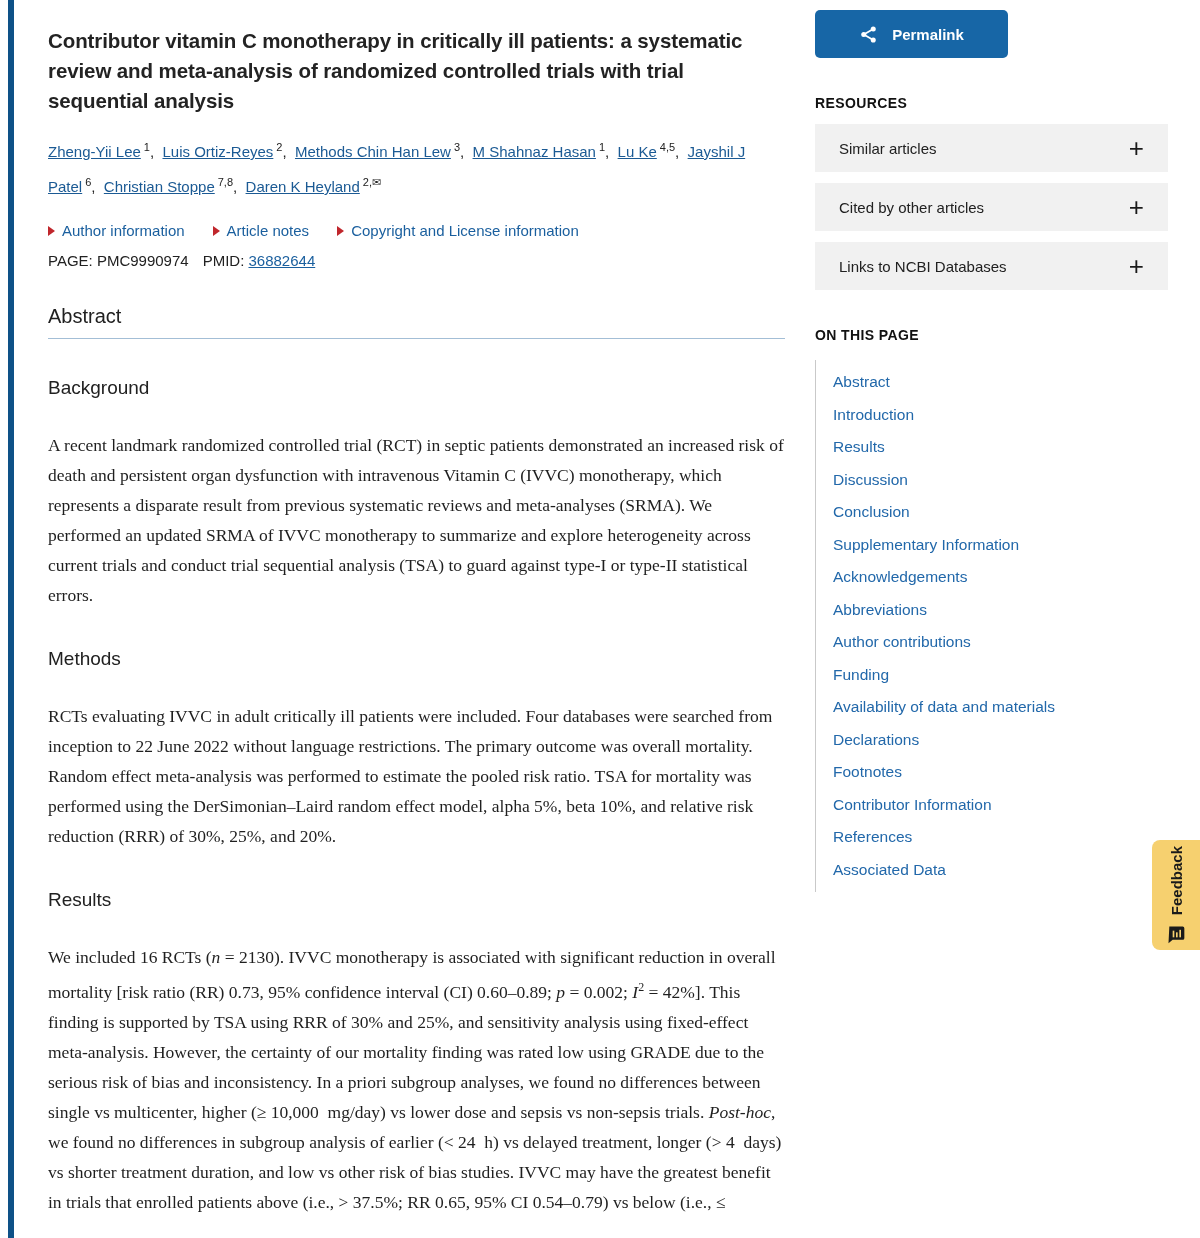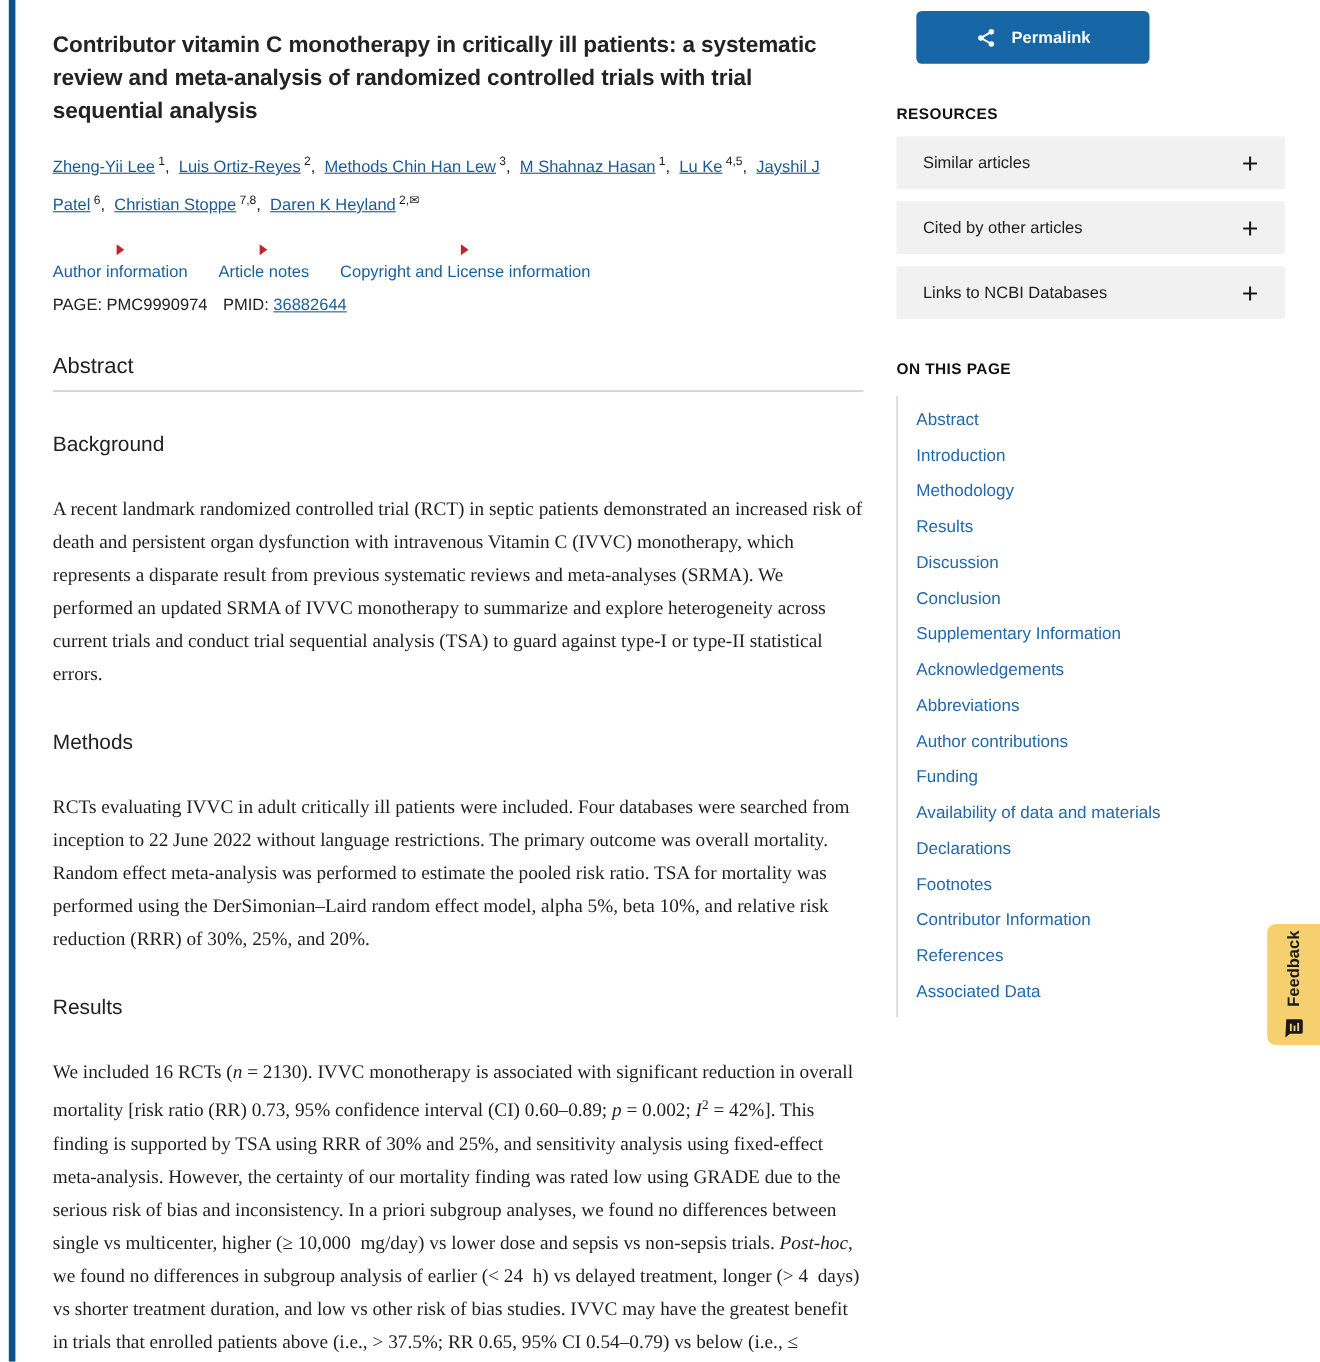--- a/index.html
+++ b/index.html
@@ -15,21 +15,21 @@
   .title {
     margin-top:26px; font-size:20.5px; line-height:30px; font-weight:700;
     color:#232323; letter-spacing:-0.1px;
   }
   .authors { margin-top:16px; font-size:15px; line-height:31px; color:#212121; }
   .authors a { color:#1b5a94; text-decoration:underline; }
   .authors sup { font-size:11px; color:#212121; margin-left:3px; text-decoration:none; }
   .authors .sep { color:#212121; }
 
   .meta-row { margin-top:20px; display:flex; gap:28px; font-size:15px; }
-  .meta-item { display:flex; align-items:center; gap:7px; cursor:pointer;flex-direction:column; }
+  .meta-item { display:flex; align-items:center; gap:7px; cursor:pointer; }
   .tri {
     width:0; height:0; display:inline-block;
     border-top:5px solid transparent; border-bottom:5px solid transparent;
     border-left:7px solid #c0262c;
   }
   .meta-item a { color:#1a5f9e; text-decoration:none; }
 
   .ids { margin-top:13px; font-size:15px; color:#212121; }
   .ids .idchunk { margin-right:14px; }
   .ids a { color:#1a5f9e; text-decoration:underline; }
@@ -41,23 +41,23 @@
   .sec-heading { margin-top:38px; font-size:19px; font-weight:400; color:#212121; }
   .para {
     margin-top:31px; font-family:"Liberation Serif", serif;
     font-size:17.5px; line-height:30px; color:#1f1f1f;
   }
   .para sup { font-size:12px; }
 
   
   .sidebar { position:absolute; left:815px; top:10px; width:353px; }
   .permalink-btn {
-    width:212px; height:48px; background:#1766a6; border:none; border-radius:5px;
+    width:193px; height:48px; background:#1766a6; border:none; border-radius:5px;
     color:#ffffff; font-weight:700; font-size:15px; font-family:"Liberation Sans",sans-serif;
-    display:flex; align-items:center; justify-content:center; gap:14px; cursor:pointer;margin-left:18px;
+    display:flex; align-items:center; justify-content:center; gap:14px; cursor:pointer;
   }
   .side-label { margin-top:37px; font-size:14px; font-weight:700; color:#111; letter-spacing:0.4px; }
   .accordions { margin-top:13px; }
   .acc-row {
     height:48px; background:#f1f1f1; margin-bottom:11px; cursor:pointer;
     display:flex; align-items:center; justify-content:space-between; padding:0 24px;
   }
   .acc-row .acc-label { font-size:15px; font-weight:400; color:#212121; }
   .acc-row .plus { font-size:26px; font-weight:300; color:#1a1a1a; line-height:1; }
 
@@ -180,21 +180,20 @@
     </div>
 
   <div class="side-label">ON THIS PAGE</div>
 
   <nav class="toc-wrap">
 
       <a href="#">Abstract</a>
 
       <a href="#">Introduction</a>
 
-      <a href="#">Methodology</a>
 
       <a href="#">Results</a>
 
       <a href="#">Discussion</a>
 
       <a href="#">Conclusion</a>
 
       <a href="#">Supplementary Information</a>
 
       <a href="#">Acknowledgements</a>

